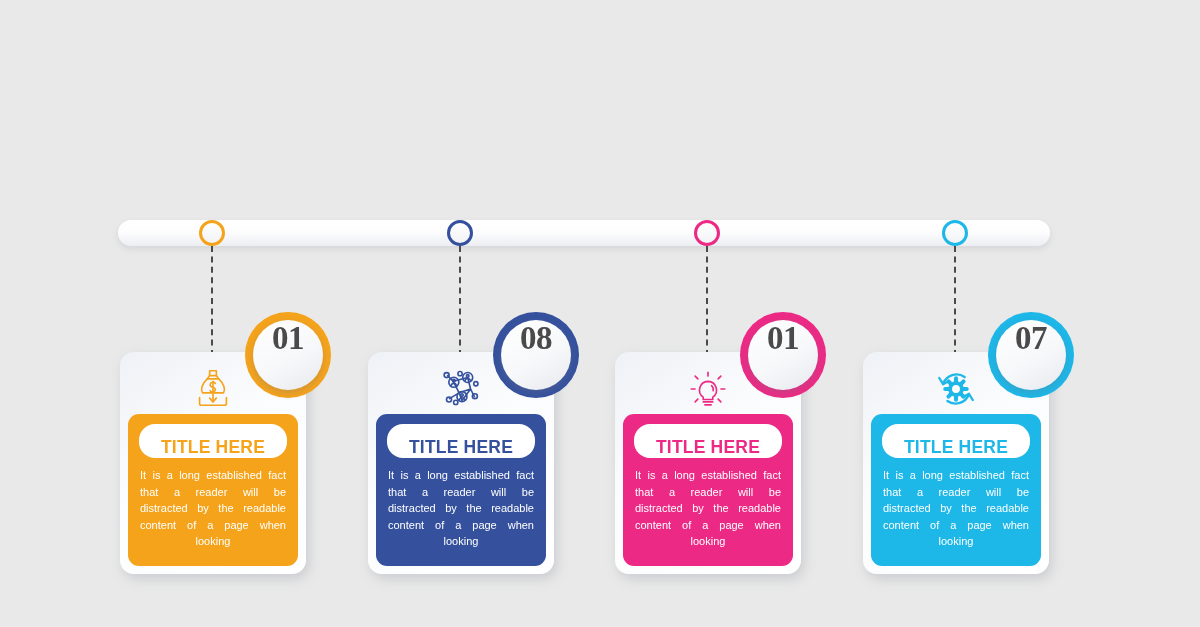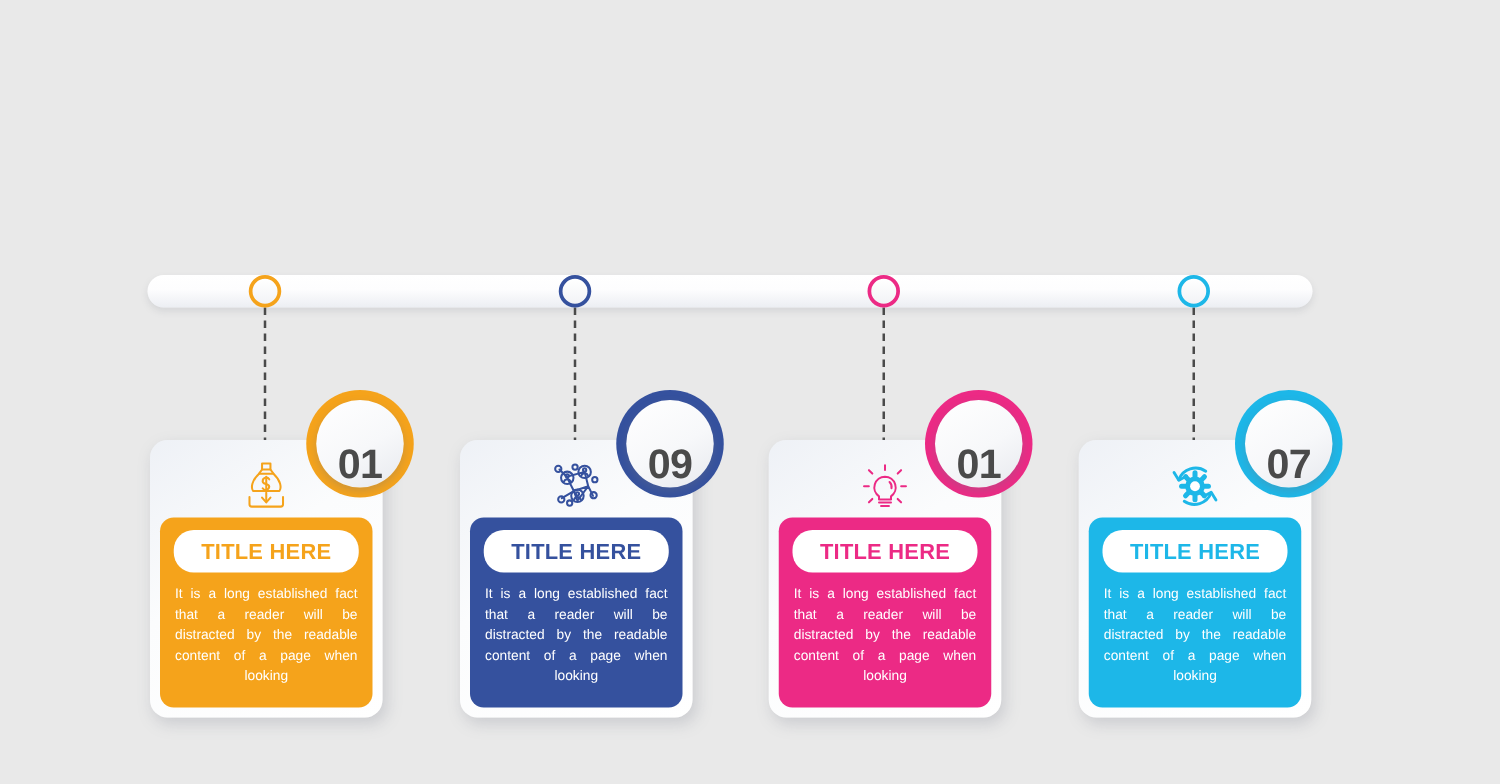--- a/index.html
+++ b/index.html
@@ -85,21 +85,21 @@
     bottom: 8px;
     border-radius: 11px;
     padding: 10px 8px 8px 8px;
   }
 
   .title-pill {
     height: 34px;
     border-radius: 16px;
     background: #ffffff;
     display: flex;
-    align-items: center;
+    align-items: flex-end;
     justify-content: center;
     margin: 0 3px 9px 3px;
   }
 
   .title-pill span {
     font-size: 17.5px;
     font-weight: 700;
     letter-spacing: 0.2px;
     white-space: nowrap;
   }
@@ -125,22 +125,23 @@
     align-items: center;
     justify-content: center;
   }
   .badge-inner {
     width: 70px;
     height: 70px;
     border-radius: 50%;
     background: linear-gradient(150deg, #ffffff 0%, #f7f8fa 55%, #e7e9ee 100%);
     box-shadow: 0 3px 7px rgba(110,115,130,0.30);
     display: flex;
-    align-items: flex-end;
-    justify-content: center;
+    align-items: flex-start;
+    justify-content: center;
+    font-family: Liberation Serif, serif;
   }
   .badge-inner span {
     font-size: 33px;
     font-weight: 700;
     color: #4a4a4a;
     letter-spacing: -0.5px;
   }
 </style>
 </head>
 <body>
@@ -208,21 +209,21 @@
         </div>
         <div class="color-panel" style="background:#35519e">
           <div class="title-pill">
             <span style="color:#35519e">TITLE HERE</span>
           </div>
           <div class="card-body">It is a long established fact that a reader will be distracted by the readable content of a page when looking</div>
         </div>
       </div>
       <div class="badge" style="left: 493px; top: 312px; background: rgb(53, 81, 158);">
         <div class="badge-inner">
-          <span>09</span>
+          <span>08</span>
         </div>
       </div>
       <div class="card" style="left: 615px; top: 352px;">
         <div class="card-icon">
           <svg width="46" height="46" viewBox="0 0 48 48">
             <path d="M24 16 a9 9 0 0 1 5 16.4 L29 35 L19 35 L19 32.4 A9 9 0 0 1 24 16 Z" fill="none" stroke="#ec2a85" stroke-width="1.7" stroke-linecap="round" stroke-linejoin="round"></path>
             <path d="M19 37.5 L29 37.5" fill="none" stroke="#ec2a85" stroke-width="1.7" stroke-linecap="round" stroke-linejoin="round"></path>
             <path d="M20.7 40.5 L27.3 40.5" fill="none" stroke="#ec2a85" stroke-width="1.7" stroke-linecap="round" stroke-linejoin="round"></path>
             <path d="M27.8 20.5 a5.6 5.6 0 0 1 1.6 5.2" fill="none" stroke="#ec2a85" stroke-width="1.7" stroke-linecap="round" stroke-linejoin="round"></path>
             <path d="M24 6.5 L24 10.5 M10.5 24 L6.5 24 M41.5 24 L37.5 24" fill="none" stroke="#ec2a85" stroke-width="1.7" stroke-linecap="round" stroke-linejoin="round"></path>

